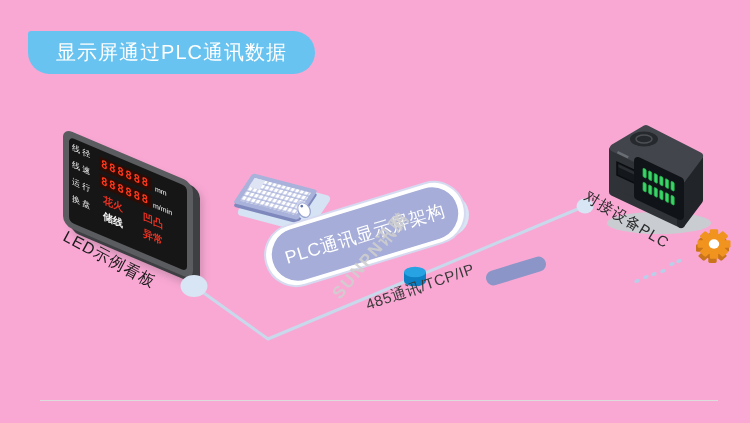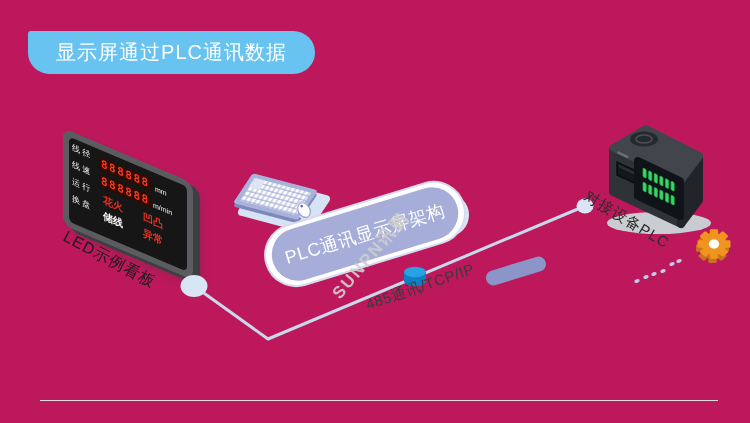--- a/index.html
+++ b/index.html
@@ -1,16 +1,16 @@
 <!DOCTYPE html>
 <html><head>
 <meta charset="utf-8">
 <style>
   html,body { margin:0; padding:0; background:#ffffff; }
-  .canvas { position:relative; width:750px; height:423px; background:#be185d; overflow:hidden;
+  .canvas { position:relative; width:750px; height:423px; background:#f9a8d4; overflow:hidden;
             font-family:"Liberation Sans", sans-serif; }
 
   
   .banner { position:absolute; left:28px; top:31px; width:287px; height:43px;
             background:#69c3f0; border-radius:3px 22px 22px 22px;
             display:flex; align-items:center; justify-content:center;
             color:#ffffff; font-size:20px; letter-spacing:1px; font-weight:500; }
 
   
   .footer-line { position:absolute; left:40px; top:400px; width:678px; height:1px; background:#dcdcdc; }

